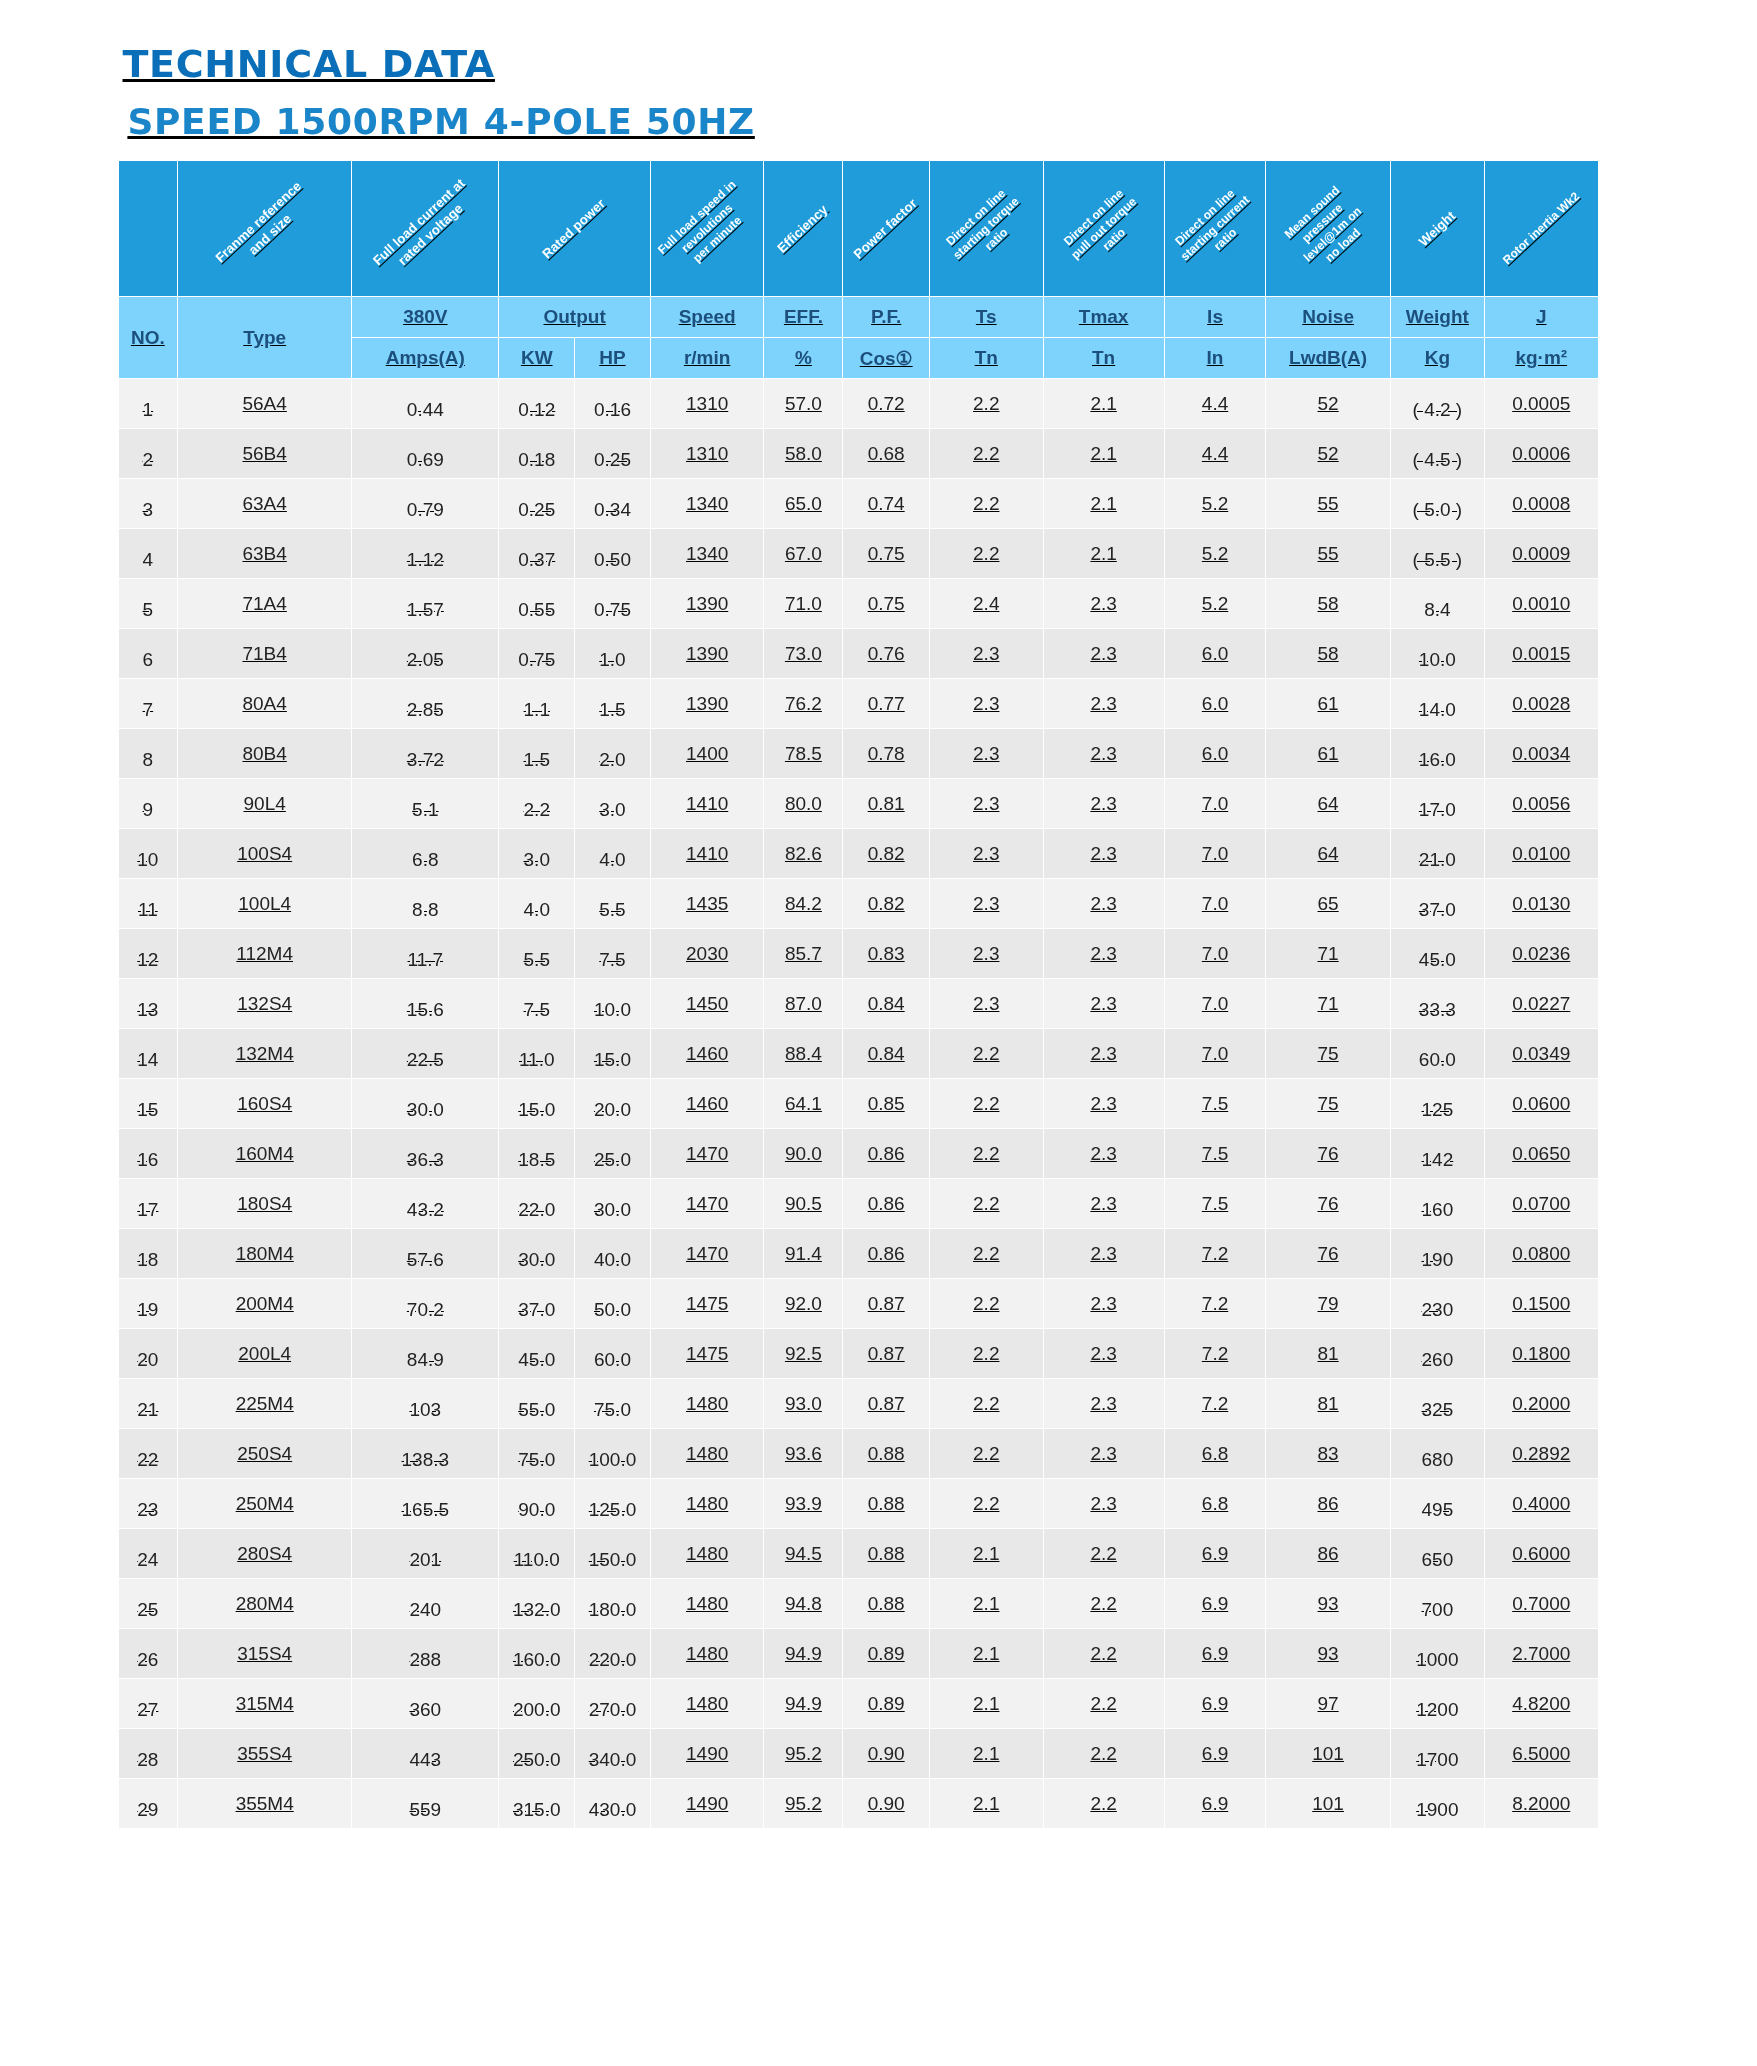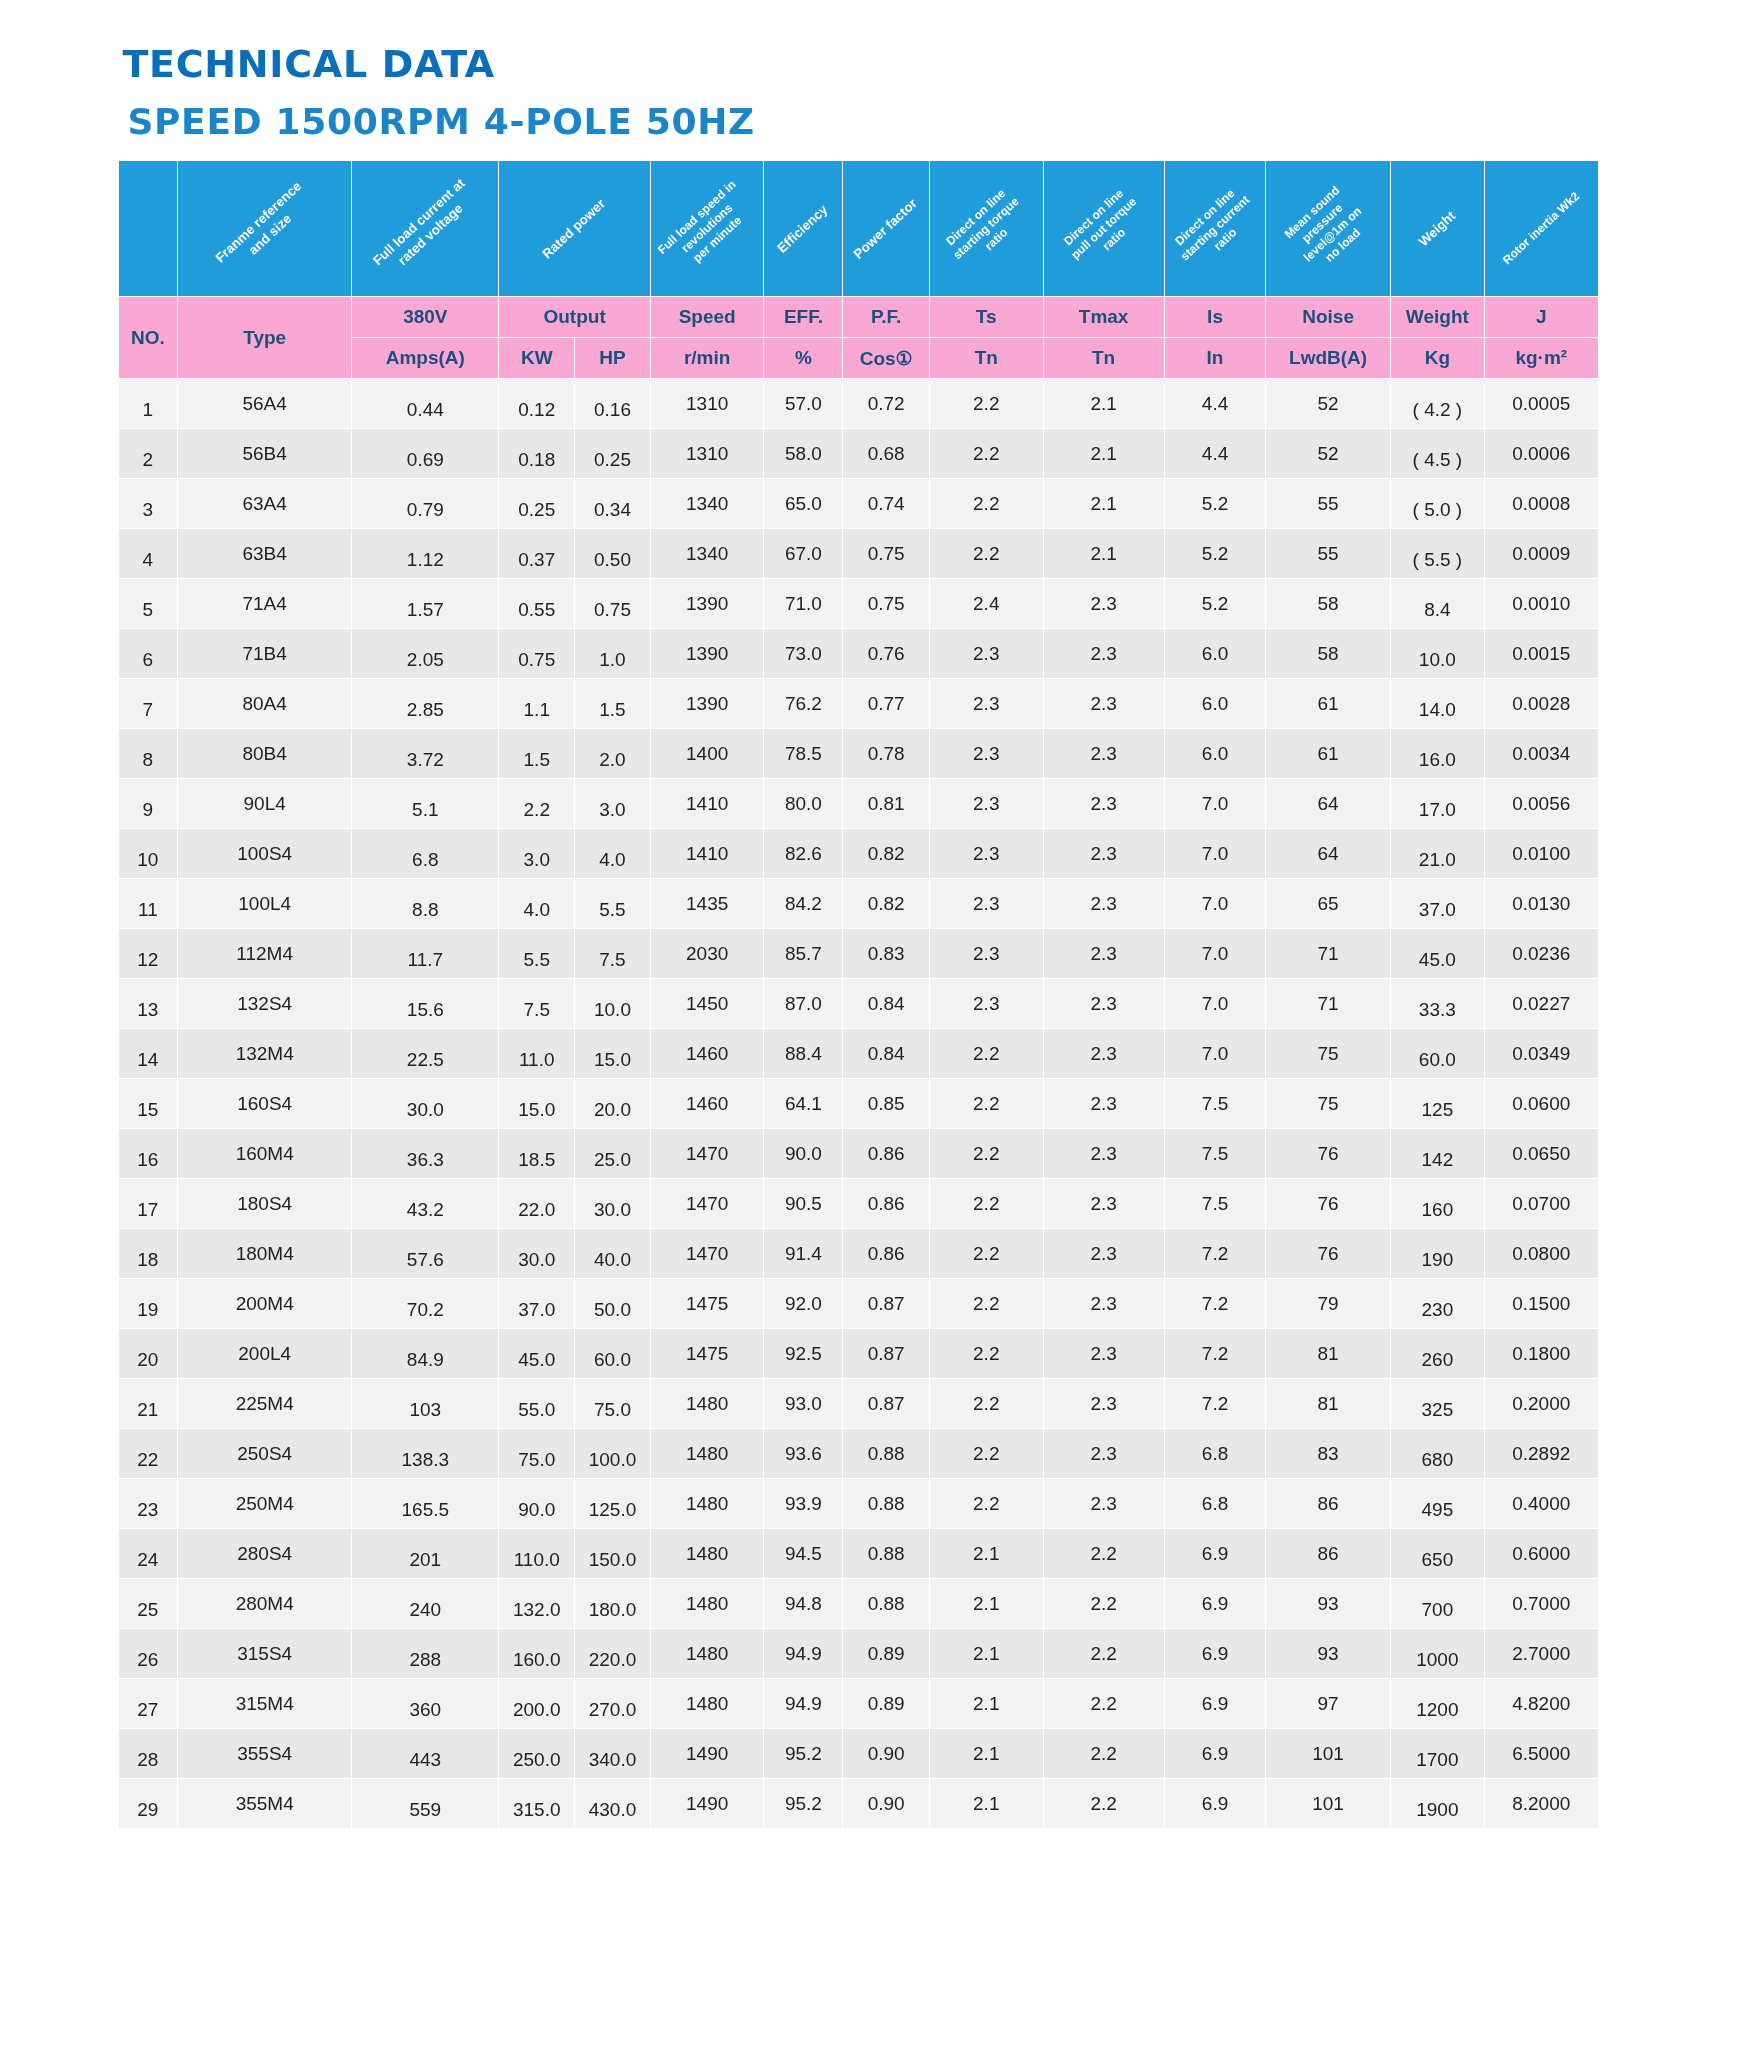--- a/index.html
+++ b/index.html
@@ -9,20 +9,21 @@
     font-family: "Liberation Sans", sans-serif;
   }
   body {
     width: 1757px;
     height: 2066px;
     position: relative;
     overflow: hidden;
   }
   .page {
     padding: 35px 112px 0 112px;
+    text-decoration: underline;
   }
   h1.title {
     color: #0a6fb8;
     font-size: 38px;
     font-weight: bold;
     letter-spacing: 0.7px;
     margin: 7px 0 0 10.5px;
     font-family: "DejaVu Sans", sans-serif;
   }
   h2.subtitle {
@@ -61,21 +62,21 @@
     line-height: 1.25;
     white-space: pre-line;
     transform: rotate(-43deg);
     transform-origin: center center;
     text-align: center;
   }
   .rot.small { font-size: 12px; }
 
   
   tr.sub1 td, tr.sub2 td {
-    background: #f9a8d4;
+    background: #7dd3fc;
     color: #1c4f7c;
     font-size: 19px;
     font-weight: bold;
     height: 41px;
     text-align: center;
   }
   td.merge2 {
     font-size: 21px;
   }
 

